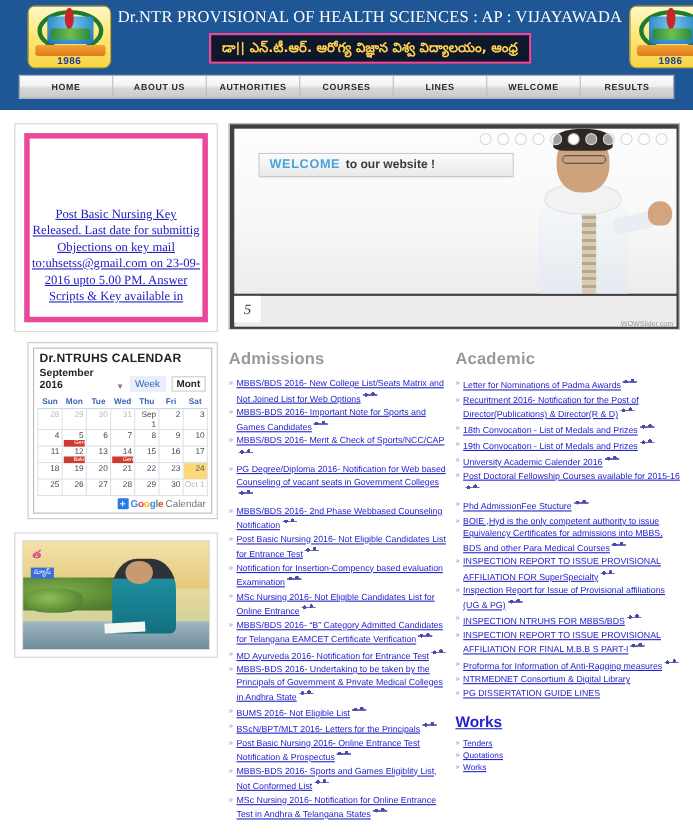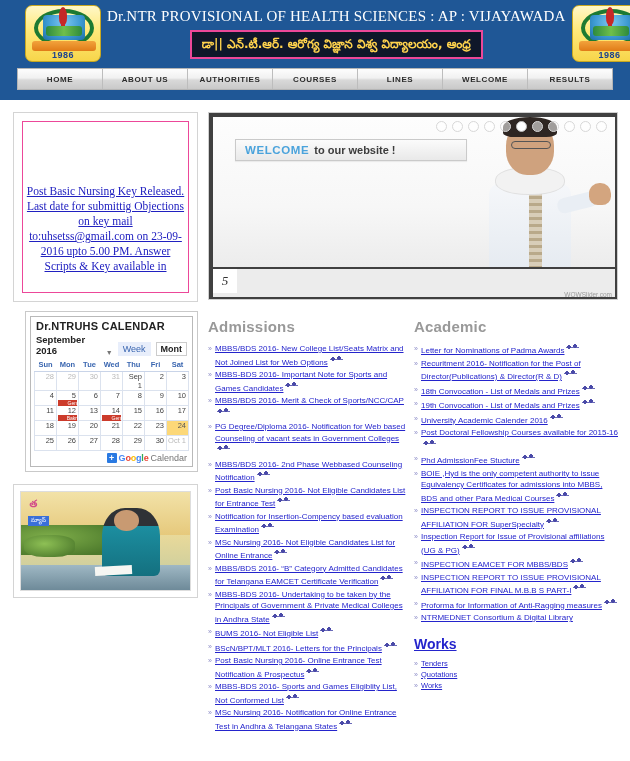--- a/index.html
+++ b/index.html
@@ -139,21 +139,21 @@
     position: absolute; left: 3px; top: 6px;
     width: 185px;
   }
   .panel {
     background: #ffffff;
     border: 1px solid #d4d4d4;
     padding: 5px;
   }
   .news-panel { height: 190px; padding: 8px; overflow: hidden; }
   .news-inner {
-    border: 1px solid #ec4899;
+    border: 5px solid #ec4899;
     height: 100%;
     position: relative;
     overflow: hidden;
     background: #fff;
   }
   .news-text {
     position: absolute; left: 0; right: 0; top: 62px;
     text-align: center;
     font-family: "Liberation Serif", serif;
     font-size: 11.5px;
@@ -620,20 +620,21 @@
       <ul class="link-list" id="admissions-list">
           <li><span class="lk">MBBS/BDS 2016- New College List/Seats Matrix and Not Joined List for Web Options</span><span class="new-badge"></span></li>
           <li><span class="lk">MBBS-BDS 2016- Important Note for Sports and Games Candidates</span><span class="new-badge"></span></li>
           <li><span class="lk">MBBS/BDS 2016- Merit &amp; Check of Sports/NCC/CAP</span><span class="new-badge"></span></li>
           <li><span class="lk">PG Degree/Diploma 2016- Notification for Web based Counseling of vacant seats in Government Colleges</span><span class="new-badge"></span></li>
           <li><span class="lk">MBBS/BDS 2016- 2nd Phase Webbased Counseling Notification</span><span class="new-badge"></span></li>
           <li><span class="lk">Post Basic Nursing 2016- Not Eligible Candidates List for Entrance Test</span><span class="new-badge"></span></li>
           <li><span class="lk">Notification for Insertion-Compency based evaluation Examination</span><span class="new-badge"></span></li>
           <li><span class="lk">MSc Nursing 2016- Not Eligible Candidates List for Online Entrance</span><span class="new-badge"></span></li>
           <li><span class="lk">MBBS/BDS 2016- “B” Category Admitted Candidates for Telangana EAMCET Certificate Verification</span><span class="new-badge"></span></li>
+          <li><span class="lk">MD Ayurveda 2016- Notification for Entrance Test</span><span class="new-badge"></span></li>
           <li><span class="lk">MBBS-BDS 2016- Undertaking to be taken by the Principals of Government &amp; Private Medical Colleges in Andhra State</span><span class="new-badge"></span></li>
           <li><span class="lk">BUMS 2016- Not Eligible List</span><span class="new-badge"></span></li>
           <li><span class="lk">BScN/BPT/MLT 2016- Letters for the Principals</span><span class="new-badge"></span></li>
           <li><span class="lk">Post Basic Nursing 2016- Online Entrance Test Notification &amp; Prospectus</span><span class="new-badge"></span></li>
           <li><span class="lk">MBBS-BDS 2016- Sports and Games Eligiblity List, Not Conformed List</span><span class="new-badge"></span></li>
           <li><span class="lk">MSc Nursing 2016- Notification for Online Entrance Test in Andhra &amp; Telangana States</span><span class="new-badge"></span></li>
         </ul>
     </div>
 
     <div class="right-col">
@@ -642,24 +643,25 @@
           <li><span class="lk">Letter for Nominations of Padma Awards</span><span class="new-badge"></span></li>
           <li><span class="lk">Recuritment 2016- Notification for the Post of Director(Publications) &amp; Director(R &amp; D)</span><span class="new-badge"></span></li>
           <li><span class="lk">18th Convocation - List of Medals and Prizes</span><span class="new-badge"></span></li>
           <li><span class="lk">19th Convocation - List of Medals and Prizes</span><span class="new-badge"></span></li>
           <li><span class="lk">University Academic Calender 2016</span><span class="new-badge"></span></li>
           <li><span class="lk">Post Doctoral Fellowship Courses available for 2015-16</span><span class="new-badge"></span></li>
           <li><span class="lk">Phd AdmissionFee Stucture</span><span class="new-badge"></span></li>
           <li><span class="lk">BOIE ,Hyd is the only competent authority to issue Equivalency Certificates for admissions into MBBS, BDS and other Para Medical Courses</span><span class="new-badge"></span></li>
           <li><span class="lk">INSPECTION REPORT TO ISSUE PROVISIONAL AFFILIATION FOR SuperSpecialty</span><span class="new-badge"></span></li>
           <li><span class="lk">Inspection Report for Issue of Provisional affiliations (UG &amp; PG)</span><span class="new-badge"></span></li>
-          <li><span class="lk">INSPECTION EAMCET FOR MBBS/BDS</span><span class="new-badge"></span></li>
+          <li><span class="lk">INSPECTION NTRUHS FOR MBBS/BDS</span><span class="new-badge"></span></li>
           <li><span class="lk">INSPECTION REPORT TO ISSUE PROVISIONAL AFFILIATION FOR FINAL M.B.B S PART-I</span><span class="new-badge"></span></li>
           <li><span class="lk">Proforma for Information of Anti-Ragging measures</span><span class="new-badge"></span></li>
           <li><span class="lk">NTRMEDNET Consortium &amp; Digital Library</span></li>
+          <li><span class="lk">PG DISSERTATION GUIDE LINES</span></li>
         </ul>
 
       <div class="works-head">Works</div>
       <ul class="link-list works-list" id="works-list">
           <li><span class="lk">Tenders</span></li>
           <li><span class="lk">Quotations</span></li>
           <li><span class="lk">Works</span></li>
         </ul>
     </div>
 

